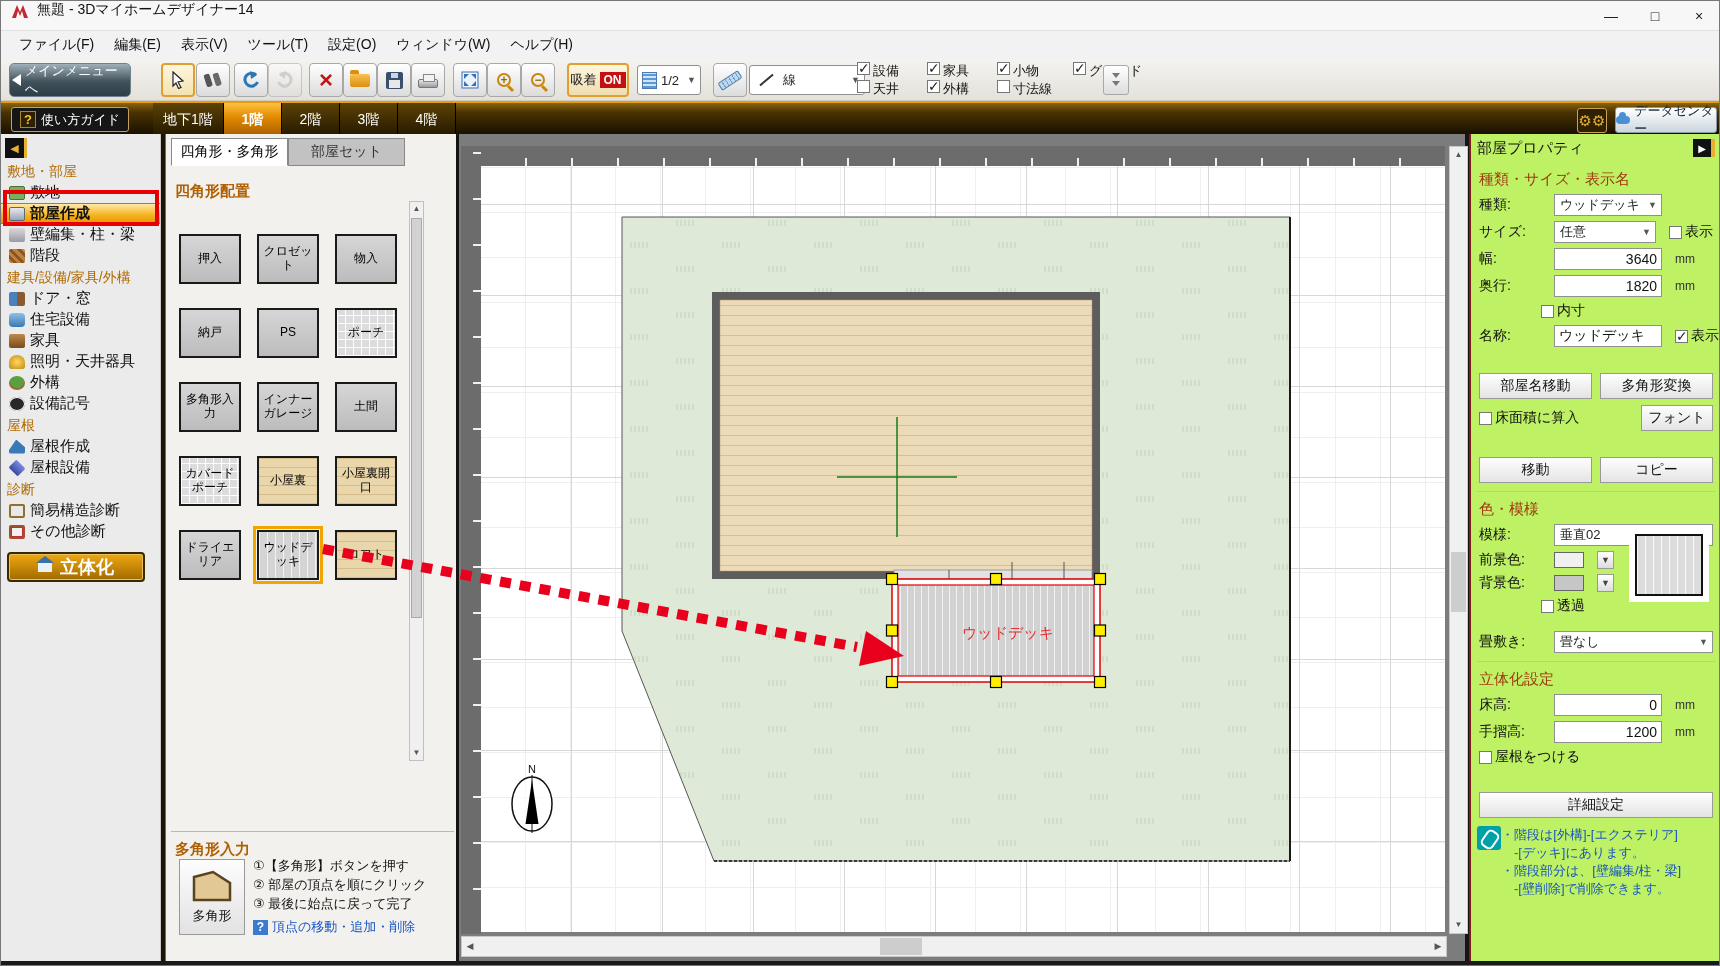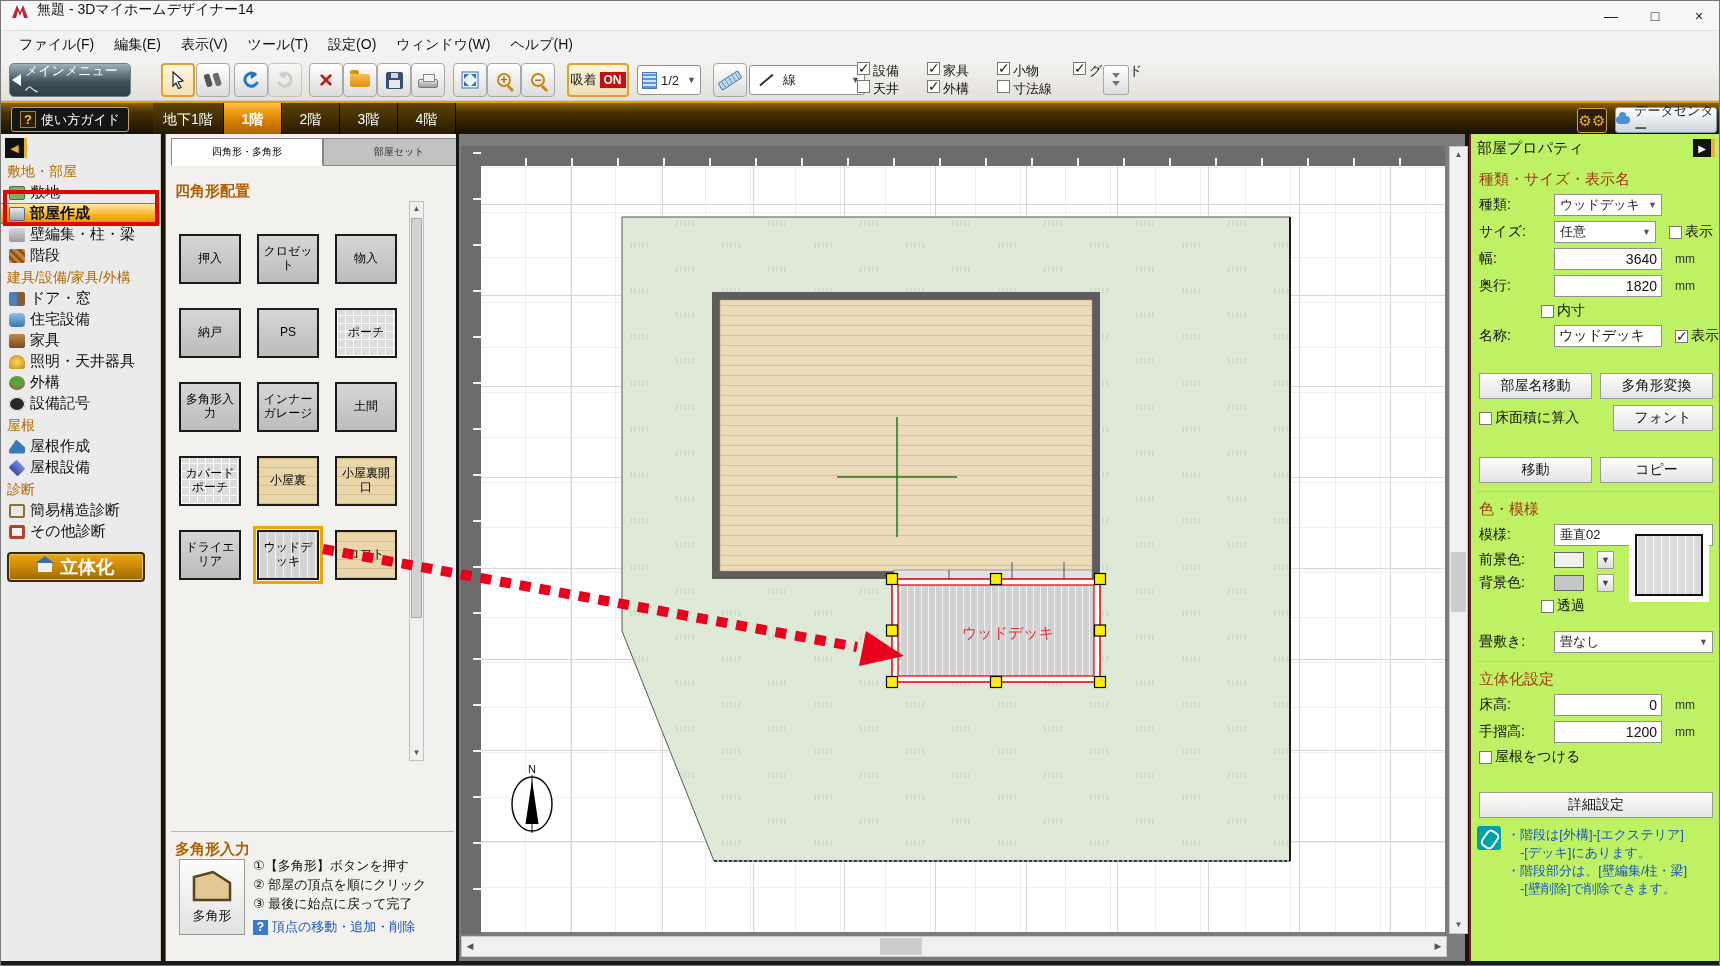--- a/index.html
+++ b/index.html
@@ -60,21 +60,21 @@
   .sb-sect{color:#b06a00;font-size:14px;padding:3px 0 1px 6px;white-space:nowrap;}
   .sb-item{display:flex;align-items:center;gap:5px;font-size:15px;color:#111;padding:2px 0 2px 8px;white-space:nowrap;height:21px;}
   .sb-item.selected{background:linear-gradient(#ffe9a8,#f6b21c 60%,#e89800);border-top:1px solid #c87800;border-bottom:1px solid #c87800;font-weight:bold;}
   .sic{width:16px;height:14px;flex:none;border-radius:2px;}
   .solid3d{margin:10px 6px;width:138px;height:30px;border:2px solid #3a2a00;border-radius:4px;background:linear-gradient(#f0a810,#a06a00);color:#fff;font-weight:bold;font-size:18px;display:flex;align-items:center;justify-content:center;gap:8px;box-shadow:0 0 0 1px #e8c060 inset;}
   .house{width:14px;height:9px;background:#e8f0f8;position:relative;}
   .house::before{content:"";position:absolute;left:-2px;top:-7px;border:9px solid transparent;border-bottom:7px solid #3a70a8;border-top:0;}
   
   .palette{left:160px;top:133px;width:295px;height:830px;background:#f2f1ee;border-left:4px solid #1c1305;box-shadow:1px 0 0 #8a6a20 inset;}
   .ptabs{position:absolute;left:6px;top:4px;display:flex;}
-  .ptab{width:152px;height:28px;display:flex;align-items:center;justify-content:center;font-size:10px;border:1px solid #888;}
+  .ptab{width:117px;height:28px;display:flex;align-items:center;justify-content:center;font-size:14px;border:1px solid #888;}
   .ptab.active{background:#fff;color:#000;border-bottom:1px solid #fff;z-index:2;}
   .ptab.inactive{background:#c2c2c2;color:#333;}
   .phead{position:absolute;left:10px;font-size:15px;font-weight:bold;color:#b06000;}
   .tiles{position:absolute;left:14px;top:100px;display:grid;grid-template-columns:repeat(3,62px);gap:24px 16px;}
   .tile{height:50px;border:2px solid #1a1a1a;background:linear-gradient(#d6d6d6,#bcbcbc);display:flex;align-items:center;justify-content:center;text-align:center;font-size:12px;color:#000;line-height:1.15;padding:1px;}
   .tile.pat-grid{background:repeating-linear-gradient(0deg,rgba(255,255,255,.9) 0 1px,rgba(0,0,0,0) 1px 8px),repeating-linear-gradient(90deg,rgba(255,255,255,.9) 0 1px,#dcdcdc 1px 8px);}
   .tile.pat-tan{background:repeating-linear-gradient(0deg,#d8bd8c 0 1px,#e9d6ab 1px 9px);}
   .tile.pat-vstripe{background:repeating-linear-gradient(90deg,#f2f2f2 0 1px,#d4d4d4 1px 8px);}
   .tile.selected{outline:3px solid #f0a500;outline-offset:1px;}
   .pscroll{position:absolute;left:244px;top:67px;width:15px;height:560px;background:#f0f0f0;border:1px solid #c0c0c0;}
@@ -115,21 +115,21 @@
   .unit{font-size:12px;color:#333;}
   .pcb{display:flex;align-items:center;gap:3px;}
   .pbtn{height:26px;border:1px solid #999;background:linear-gradient(#fefefe,#e4e4e4);display:flex;align-items:center;justify-content:center;font-size:14px;color:#111;}
   .btnrow{display:flex;margin:6px 8px;gap:8px;}
   .btnrow .pbtn{flex:1;margin-top:20px;}
   .hr{border-top:1px solid #c0c0c0;margin:8px 6px;}
   .swatch{width:30px;height:16px;border:1px solid #666;}
   .swarr{font-size:9px;color:#444;border:1px solid #999;background:linear-gradient(#fff,#ddd);padding:3px 3px;}
   .pattern-preview{position:absolute;right:12px;top:394px;width:80px;height:74px;background:#fff;padding:6px;}
   .pattern-preview .inner{width:100%;height:100%;border:2px solid #111;background:repeating-linear-gradient(90deg,#fafafa 0 1px,#dcdcdc 1px 8px);}
-  .note{display:flex;gap:6px;margin:8px 6px;}
+  .note{display:flex;margin:8px 6px;}
   .clip-ico{width:24px;height:24px;background:#00a0a8;border-radius:3px;flex:none;position:relative;}
   .clip-ico::after{content:"";position:absolute;left:6px;top:4px;width:10px;height:15px;border:2px solid #fff;border-radius:5px;transform:rotate(35deg);}
   .note-text{font-size:13px;color:#1a54c0;line-height:18px;white-space:nowrap;}
   
   .anno-rect{left:2px;top:189px;width:156px;height:36px;border:4px solid #e60000;z-index:60;}
   #arrow-svg{left:0;top:0;z-index:55;pointer-events:none;}
   .winbottom{left:0;top:960px;width:1720px;height:6px;background:#1a1a1a;}
 </style>
 </head>
 <body>
@@ -532,21 +532,21 @@
     </div>
     <div class="btnrow">
       <div class="pbtn">部屋名移動</div>
       <div class="pbtn">多角形変換</div>
     </div>
     <div class="prow">
       <span class="pcb">
           <span class="cb"></span>
           <span>床面積に算入</span>
         </span>
-      <div class="pbtn" style="margin-left:auto;width:100px">フォント</div>
+      <div class="pbtn" style="margin-left:auto;width:72px">フォント</div>
     </div>
     <div class="btnrow">
       <div class="pbtn">移動</div>
       <div class="pbtn">コピー</div>
     </div>
     <div class="hr"></div>
     <div class="sect">色・模様</div>
     <div class="prow">
         <span class="plabel">模様:</span>
       <div class="dd pselect wide">

